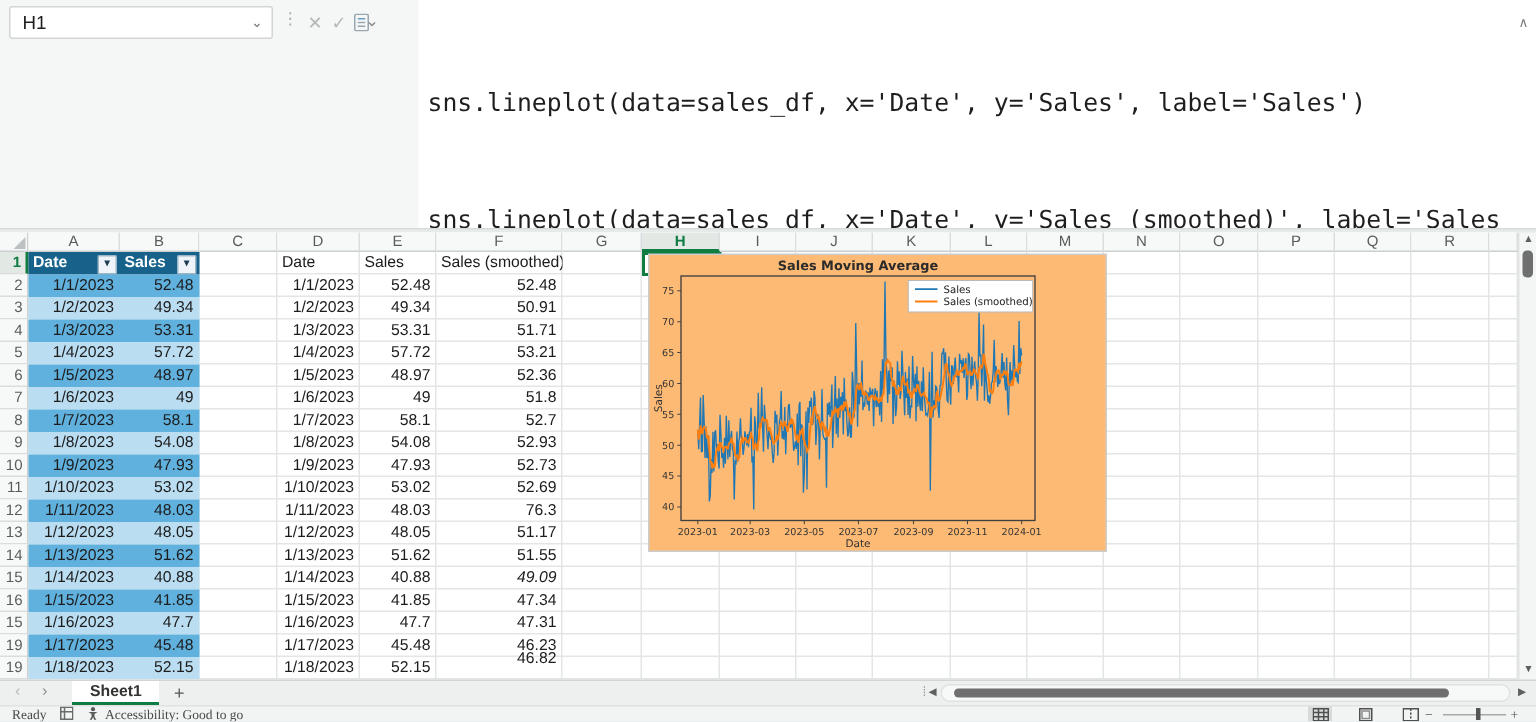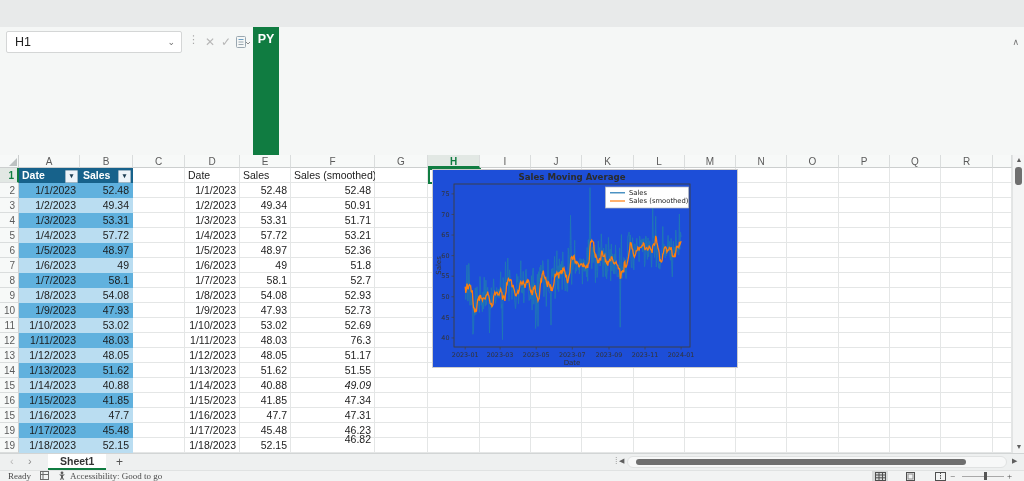--- a/index.html
+++ b/index.html
@@ -1,19 +1,19 @@
 <!DOCTYPE html>
 <html><head>
 <meta charset="utf-8">
 <style>
   html,body{margin:0;padding:0;background:#e8eaea;font-family:"Liberation Sans",sans-serif;}
   #app{position:relative;width:1024px;height:481px;background:#e8eaea;overflow:hidden;}
 
   
-  #topbar{position:absolute;left:0;top:0;width:1024px;height:152px;background:#f5f7f6;border-bottom:1px solid #d6d9d9;margin-top:27px;}
+  #topbar{position:absolute;left:0;top:0;width:1024px;height:152px;background:#f5f7f6;border-bottom:1px solid #d6d9d9;}
   #name-box{position:absolute;left:6px;top:4px;width:176px;height:22px;background:#fff;border:1px solid #d4d6d6;border-radius:2px;display:flex;align-items:center;font-size:12.5px;color:#1f1f1f;padding-left:8px;box-sizing:border-box;}
   #name-box .chev{margin-left:auto;padding-right:6px;color:#6f6f6f;font-size:9px;}
   #nb-handle{position:absolute;left:188px;top:6px;color:#a9a9a9;font-size:11px;}
   .fb-ico{position:absolute;top:7px;color:#b7b7b7;font-size:12px;line-height:16px;}
   #ico-cancel{left:205px;}
   #ico-enter{left:221px;}
   #ico-func{left:236px;top:9px;width:14px;height:12px;}
   #py-gutter{position:absolute;left:253px;top:0;width:26px;height:152px;background:#107C41;color:#fff;text-align:center;font-size:12.5px;font-weight:bold;padding-top:5px;box-sizing:border-box;}
   #formula-area{position:absolute;left:279px;top:0;width:745px;height:152px;background:#ffffff;box-sizing:border-box;padding:4px 20px 0 6px;font-family:"DejaVu Sans Mono",monospace;font-size:16.5px;line-height:26px;color:#1e1e1e;white-space:pre;overflow:hidden;}
   #fb-collapse{position:absolute;right:5px;top:10px;color:#7a7a7a;font-size:9px;}
@@ -27,21 +27,21 @@
   .rowhead.sel{background:#e2e8e4;color:#0f7c41;border-right:2px solid #107C41;font-weight:bold;}
   #corner{position:absolute;left:0;top:0;width:19px;height:13px;background:#f7f9f8;border-right:1px solid #cccfcf;border-bottom:1px solid #cccfcf;box-sizing:border-box;}
   #corner .tri{position:absolute;right:1px;bottom:1px;width:0;height:0;border-left:8px solid transparent;border-bottom:8px solid #bcc1c1;}
   .gl{position:absolute;background:#e4e6e6;}
   .cell{position:absolute;font-size:10.5px;color:#1c1c1c;line-height:15px;box-sizing:border-box;overflow:hidden;white-space:nowrap;}
   .num{text-align:right;padding-right:4px;}
   .txt{text-align:left;padding-left:3px;}
   .thead{color:#fff;font-weight:bold;padding-left:3px;}
   .fbtn{position:absolute;width:11px;height:11px;top:2px;background:#eef4f9;border:1px solid #9db6c6;border-radius:1px;font-size:7px;line-height:10px;text-align:center;color:#1c3d52;}
   #sel-h1{position:absolute;border:2px solid #107C41;box-sizing:border-box;background:transparent;}
-  #chart-obj{position:absolute;background:#1d4ed8;box-shadow:0 0 0 1px #cdcdcd;}
+  #chart-obj{position:absolute;background:#fdba74;box-shadow:0 0 0 1px #cdcdcd;}
 
   
   #vscroll{position:absolute;left:1012px;top:155px;width:12px;height:298px;background:#f4f5f5;border-left:1px solid #e2e4e4;box-sizing:border-box;}
   #vthumb{position:absolute;left:2px;top:12px;width:7px;height:18px;background:#6f6f6f;border-radius:3px;}
   .sarrow{position:absolute;color:#5f5f5f;font-size:7px;left:0;width:12px;text-align:center;}
 
   
   #tabbar{position:absolute;left:0;top:453px;width:1024px;height:17px;background:#eef0f0;border-top:1px solid #d2d5d5;box-sizing:border-box;}
   .tab-nav{position:absolute;top:1px;font-size:11px;color:#8b8b8b;}
   #sheet-tab{position:absolute;left:48px;top:0;height:16px;background:#fff;border-bottom:2px solid #107C41;padding:0 12px;font-size:10.5px;font-weight:bold;color:#333;line-height:15px;box-sizing:border-box;}
@@ -75,22 +75,26 @@
     <span id="ico-enter" class="fb-ico">✓</span>
     <span id="ico-func" class="fb-ico">
       <svg width="15" height="12" viewBox="0 0 15 12">
           <rect x="0.5" y="0.5" width="9" height="11" rx="1" fill="none" stroke="#9aa7b0"></rect>
           <line x1="2.5" y1="3.5" x2="7.5" y2="3.5" stroke="#6a9ec2"></line>
           <line x1="2.5" y1="6" x2="7.5" y2="6" stroke="#9aa7b0"></line>
           <line x1="2.5" y1="8.5" x2="7.5" y2="8.5" stroke="#9aa7b0"></line>
           <path d="M11 5 l2 2 l-2 2" fill="none" stroke="#8a8a8a" transform="rotate(90 12 7)"></path>
         </svg>
     </span>
-    <div id="py-gutter">
-      <span>PY</span>
+    <div id="formula-area">
+      <div>sns.lineplot(data=sales_df, x='Date', y='Sales', label='Sales')</div>
+      <div>sns.lineplot(data=sales_df, x='Date', y='Sales (smoothed)', label='Sales</div>
+      
+      
+      
     </div>
     <span id="fb-collapse">∧</span>
   </div>
 
   <div id="sheet">
       <div id="corner" style="position: absolute; left: 0px; top: 0px; width: 19px; height: 13px;">
         <div class="tri"></div>
       </div>
       <div class="colhead" style="left: 19px; width: 61px;">A</div>
       <div class="colhead" style="left: 80px; width: 53px;">B</div>

